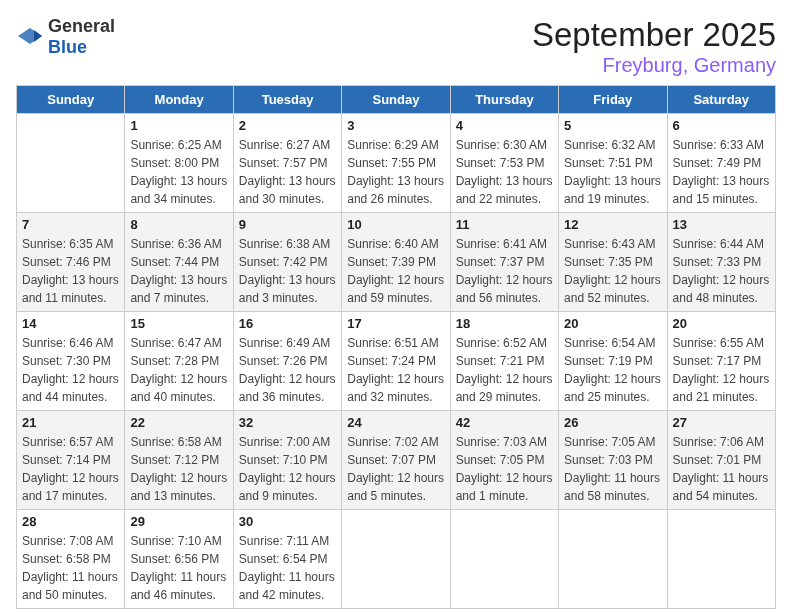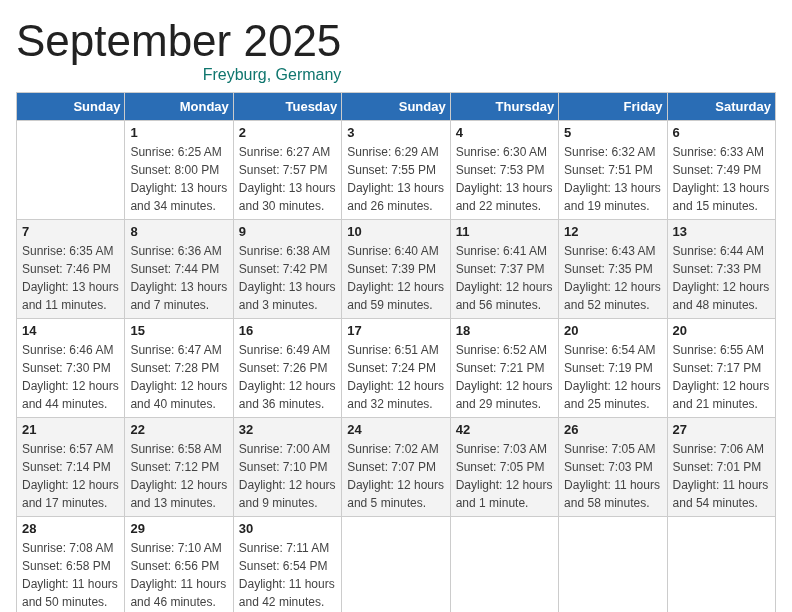--- a/index.html
+++ b/index.html
@@ -32,40 +32,40 @@
       color: #1a5fb4;
     }
     .logo-icon {
       width: 28px;
       height: 22px;
     }
     .title-area {
       text-align: right;
     }
     .month-title {
-      font-size: 44px;
+      font-size: 33px;
       font-weight: normal;
       color: #222;
     }
     .location-title {
-      font-size: 16px;
-      color: #0f766e;
+      font-size: 20px;
+      color: #8b5cf6;
     }
     table {
       width: 100%;
       border-collapse: collapse;
       table-layout: fixed;
     }
     thead tr th {
       background-color: #2a6db5;
       color: #fff;
       padding: 6px 4px;
       font-size: 13px;
       font-weight: bold;
-      text-align: right;
+      text-align: center;
       border: 1px solid #ccc;
       margin-left: 26px;
     }
     tbody tr td {
       vertical-align: top;
       border: 1px solid #ccc;
       padding: 4px 5px;
       font-size: 10.5px;
       color: #333;
       height: 85px;
@@ -92,20 +92,30 @@
       background-color: #f3f3f3;
     }
     .empty-cell {
       background-color: inherit !important;
     }
   </style>
 </head>
 <body>
 
 <div class="header-area">
+  <div class="logo">
+    <svg class="logo-icon" viewBox="0 0 28 22" xmlns="http://www.w3.org/2000/svg">
+      <polygon points="14,2 26,10 14,18 2,10" fill="#2a6db5" opacity="0.85"></polygon>
+      <polygon points="18,4 26,10 18,16" fill="#1a4fa0"></polygon>
+    </svg>
+    <div>
+      <span class="logo-text-general">General</span><br>
+      <span class="logo-text-blue">Blue</span>
+    </div>
+  </div>
   <div class="title-area">
     <div class="month-title">September 2025</div>
     <div class="location-title">Freyburg, Germany</div>
   </div>
 </div>
 
 <table>
   <thead>
     <tr>
     <th>Sunday</th>

